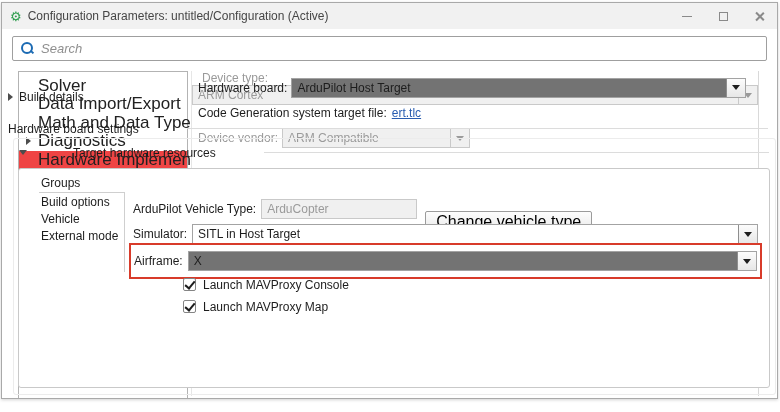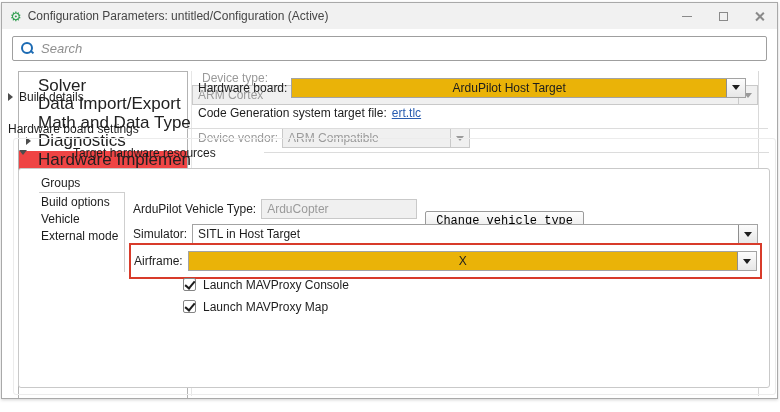--- a/index.html
+++ b/index.html
@@ -38,21 +38,21 @@
   .main { position:absolute; left:189px; top:68px; right:18px; bottom:2px; border-left:1px solid #e6e6e6; border-right:1px solid #d9d9d9; background:#fff; }
   .row { position:absolute; display:flex; align-items:center; }
   .lbl { white-space:nowrap; }
   .lbl.dis { color:#9a9a9a; }
   a.tlc { color:#2a5db0; text-decoration:underline; }
 
   .combo { display:flex; align-items:stretch; border:1px solid #a3a3a3; height:20px; background:#fff; }
   .combo .val { flex:1; padding:2px 5px; white-space:nowrap; overflow:hidden; line-height:15px; }
   .combo .dropbtn { width:19px; border-left:1px solid #8e8e8e; background:linear-gradient(#fcfcfc,#e7e7e7); display:flex; align-items:center; justify-content:center; }
   .caret { width:0; height:0; border-top:5px solid #1d1d1d; border-left:4px solid transparent; border-right:4px solid transparent; }
-  .combo.cream .val { background:#eab308;text-align:center; }
+  .combo.cream .val { background:#737373; }
   .combo.disabled { border-color:#c9c9c9; }
   .combo.disabled .val { background:#f0f0f0; color:#9a9a9a; }
   .combo.disabled .dropbtn { background:#f0f0f0; border-left-color:#c9c9c9; }
   .combo.disabled .caret { border-top-color:#9a9a9a; }
 
   .sep-heading { position:absolute; display:flex; align-items:center;gap:40px; }
   .sep-heading .line { flex:1; border-top:1px solid #dcdcdc; margin-left:8px; }
   .tri-d { width:0; height:0; border-top:5px solid #4d4d4d; border-left:4px solid transparent; border-right:4px solid transparent; display:inline-block; margin-right:6px; }
 
   .outerbox { position:absolute; left:11px; right:1px; top:135px; bottom:3px; border:1px solid #ececec; border-radius:3px; }
@@ -172,21 +172,21 @@
 
         <div class="group-list">
           <div class="group-item">Build options</div>
           <div class="group-item">Vehicle</div>
           <div class="group-item">External mode</div>
         </div>
 
         <div class="row" style="left:114px; right:9px; top:30px; height:20px;">
           <span class="lbl dis" style="margin-right:5px; color:#1d1d1d;">ArduPilot Vehicle Type:</span>
           <span class="dis-input">ArduCopter</span>
-          <button class="pushbtn" style="font-family:Liberation Mono, monospace; font-size:12px;margin-top:24px;">Change vehicle type</button>
+          <button class="pushbtn" style="font-family:Liberation Sans, sans-serif; font-size:16px;margin-top:24px;">Change vehicle type</button>
         </div>
 
         <div class="row" style="left:114px; right:11px; top:55px; height:20px;">
           <span class="lbl" style="margin-right:5px;">Simulator:</span>
           <div class="combo" style="flex:1;">
             <span class="val">SITL in Host Target</span>
             <span class="dropbtn">
               <span class="caret"></span>
             </span>
           </div>

